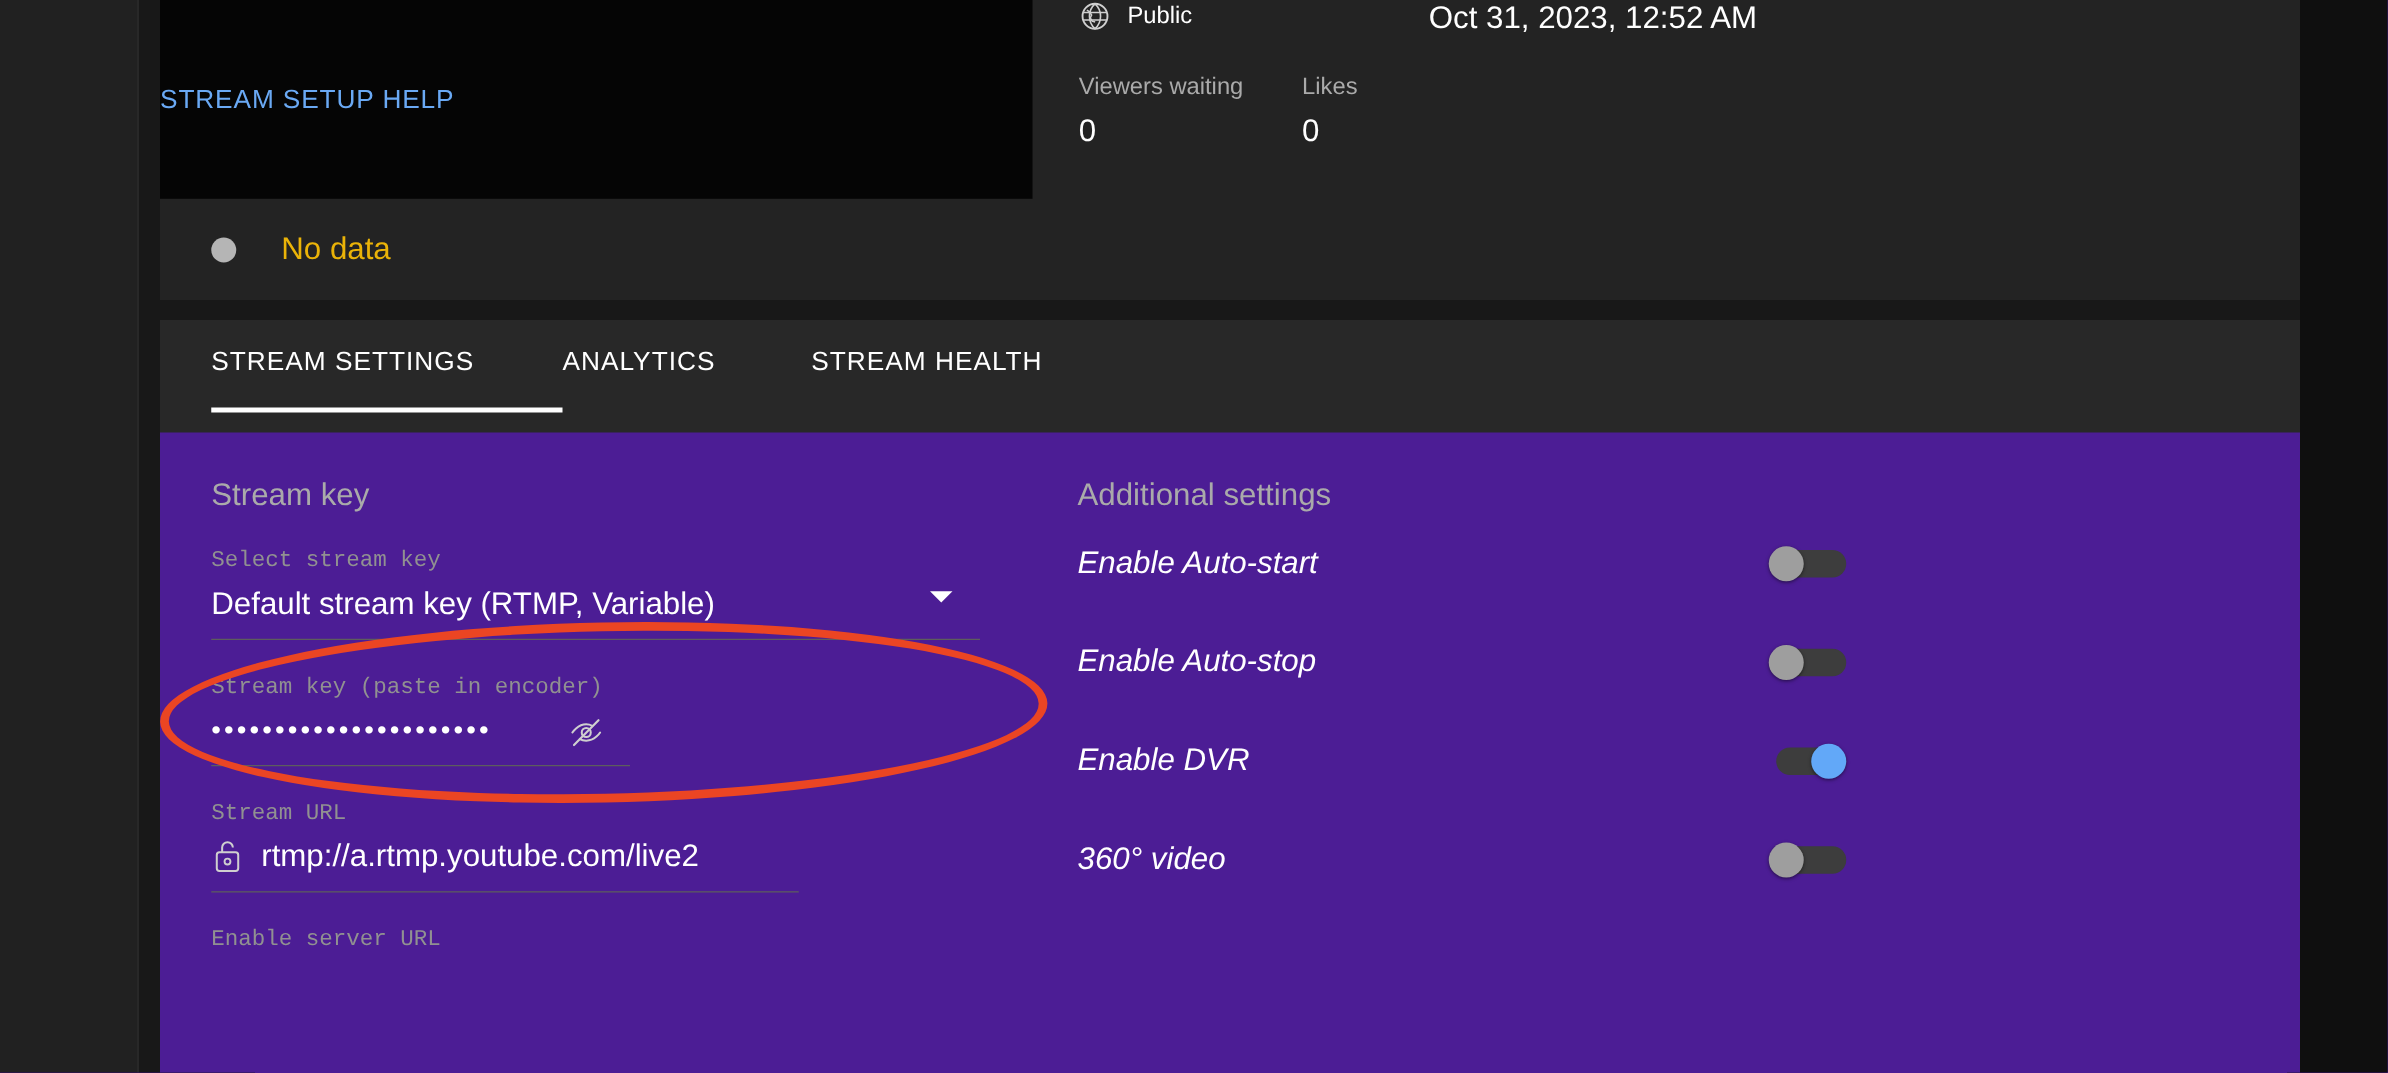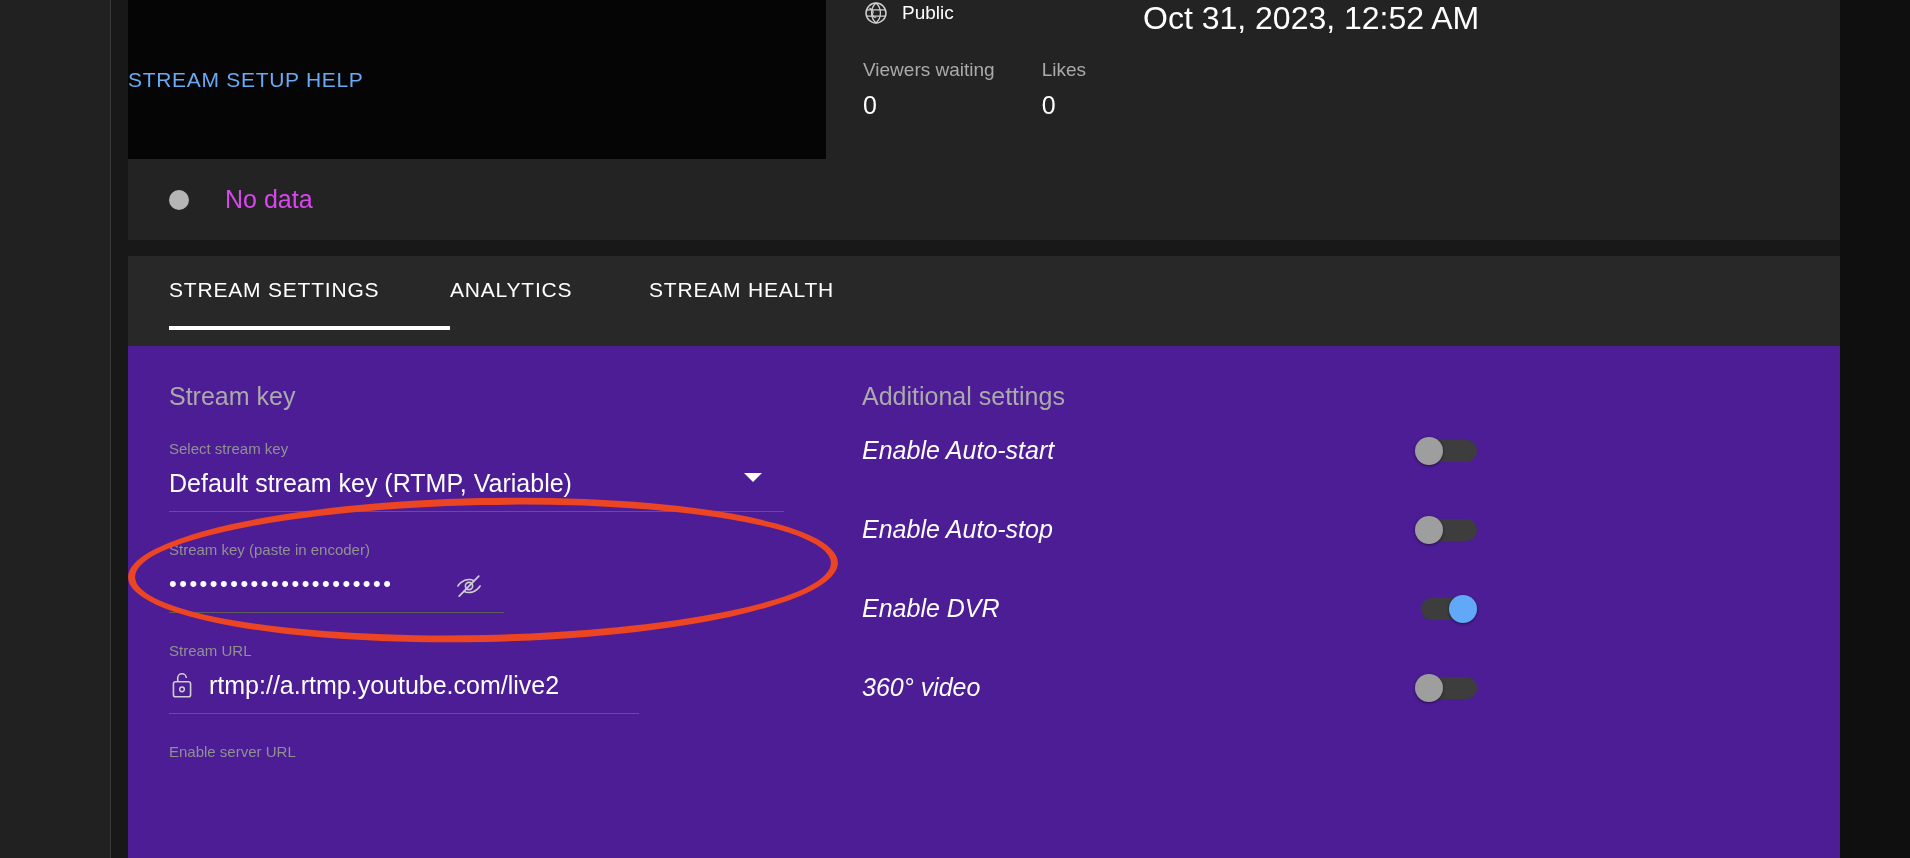--- a/index.html
+++ b/index.html
@@ -21,29 +21,29 @@
   
   .card-top{position:absolute;left:128px;top:0;width:1712px;height:240px;background:#232323;}
   .video-box{position:absolute;left:0px;top:0;width:698px;height:159px;background:#050505;
              display:flex;align-items:center;justify-content:flex-start;}
   .setup-help{color:#6aa9f4;font-size:21px;letter-spacing:.7px;font-weight:400;cursor:pointer;}
 
   .meta{position:absolute;left:735px;top:0;width:930px;height:159px;}
   .visibility-row{position:absolute;left:0;top:0;display:flex;align-items:center;gap:13px;}
   .globe{width:26px;height:26px;display:block;}
   .vis-text{font-size:19px;color:#fff;}
-  .date-text{position:absolute;left:280px;top:0;font-size:32px;color:#fff;white-space:nowrap;}
+  .date-text{position:absolute;left:280px;top:0;font-size:25px;color:#fff;white-space:nowrap;}
   .stats{position:absolute;left:0;top:55px;display:flex;}
   .stat{margin-right:47px;}
   .stat-label{font-size:19px;color:#aaa;line-height:30px;white-space:nowrap;}
   .stat-value{font-size:25px;color:#fff;line-height:34px;margin-top:3px;}
 
   .nodata-row{position:absolute;left:0;top:159px;width:1712px;height:81px;display:flex;align-items:center;}
   .dot{width:20px;height:20px;border-radius:50%;background:#b5b5b5;margin-left:41px;}
-  .nodata-text{font-size:25px;color:#d946ef;margin-left:36px;}
+  .nodata-text{font-size:25px;color:#eab308;margin-left:36px;}
 
   
   .gap-band{position:absolute;left:128px;top:240px;width:1712px;height:16px;background:#181818;}
 
   
   .card-main{position:absolute;left:128px;top:256px;width:1712px;height:602px;background:#282828;}
   .tabbar{position:absolute;left:0;top:0;width:1712px;height:78px;}
   .tab{position:absolute;top:22px;font-size:21px;letter-spacing:.8px;color:#fff;cursor:pointer;white-space:nowrap;}
   .tab.t0{left:41px;}
   .tab.t1{left:322px;}
@@ -51,21 +51,21 @@
   .tab-underline{position:absolute;left:41px;top:70px;width:281px;height:4px;background:#fff;}
 
   .panel{position:absolute;left:0;top:90px;width:1712px;height:524px;background:#4c1d95;}
 
   .col-left{position:absolute;left:41px;top:0;width:700px;}
   .col-right{position:absolute;left:734px;top:0;width:880px;}
 
   .section-title{font-size:25px;color:#aaa;margin-top:36px;}
 
   .field{position:relative;margin-top:26px;width:615px;}
-  .field-label{font-size:15px;color:#919191;line-height:24px;}
+  .field-label{font-size:18px;color:#919191;line-height:24px;font-family:Liberation Mono, monospace;}
   .field-row{display:flex;align-items:center;height:44px;}
   .field-value{font-size:25px;color:#fff;white-space:nowrap;}
   .field-rule{height:1px;background:#5d5d5d;width:615px;margin-top:6px;}
   .caret{position:absolute;right:22px;top:36px;width:0;height:0;
          border-left:9px solid transparent;border-right:9px solid transparent;border-top:9px solid #fff;}
 
   .eye-off{position:absolute;left:286px;top:34px;width:28px;height:28px;cursor:pointer;}
   .dots{font-size:22px;letter-spacing:2.5px;color:#fff;line-height:44px;}
 
   .key-field{width:335px;}

